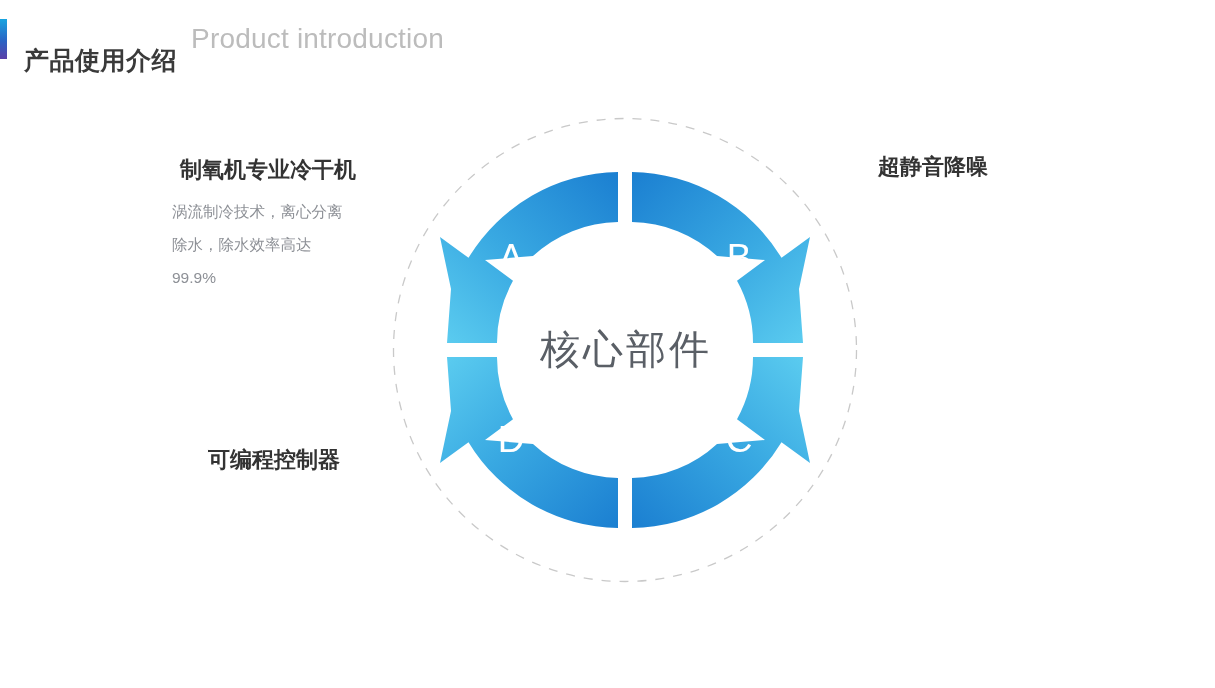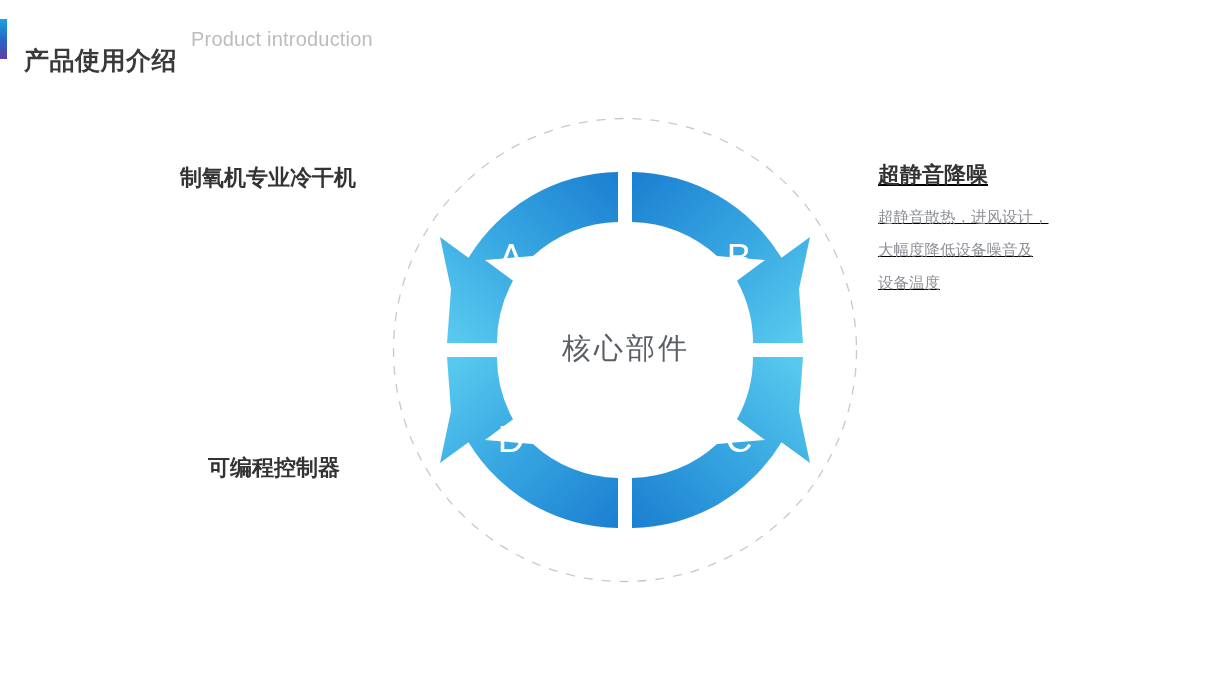--- a/index.html
+++ b/index.html
@@ -32,21 +32,21 @@
   }
   .header-title-cn {
     font-size: 25px;
     font-weight: bold;
     color: #3a3a3a;
     letter-spacing: 0.5px;
     line-height: 1;
     margin-top: 42px;
   }
   .header-title-en {
-    font-size: 20px;
+    font-size: 28px;
     color: #bcbcbc;
     margin-left: 14px;
     line-height: 1;
     letter-spacing: 0.2px;
     text-align: center;
   }
 
   
   .diagram {
     position: absolute;
@@ -64,50 +64,50 @@
     top: 0;
     width: 466px;
     height: 466px;
     display: flex;
     align-items: center;
     justify-content: center;
     pointer-events: none;
   }
   .center-label span {
     font-family: "Liberation Serif", "DejaVu Serif", serif;
-    font-size: 29px;
+    font-size: 40px;
     color: #5a5f66;
     letter-spacing: 3px;
     transform: translate(1px, -1px);
   }
 
   
   .block {
     position: absolute;
     width: 250px;
   }
   .block-title {
     font-size: 22px;
     font-weight: bold;
     color: #333333;
-    margin: 8px 0 13px 0;
+    margin: 0 0 13px 0;
     line-height: 1.1;
     white-space: nowrap;
   }
   .block-body {
     font-size: 15.5px;
     color: #8d9096;
     line-height: 33px;
     margin: 0;
   }
 
   .block-a { left: 172px; top: 158px; }
   .block-a .block-title { margin-left: 8px; }
 
-  .block-b { left: 878px; top: 155px; text-decoration: underline; }
+  .block-b { left: 878px; top: 155px; }
 
   .block-d { left: 180px; top: 448px; }
   .block-d .block-title { margin-left: 28px; }
 
   .block-c { left: 896px; top: 448px; }
   .block-c .block-title { letter-spacing: 7px; }
   .block-c .block-body { letter-spacing: 2.2px; }
 </style>
 </head>
 <body>
@@ -210,29 +210,29 @@
     </g>
   </svg>
 
   <div class="center-label">
     <span>核心部件</span>
   </div>
 </div>
 
 <div class="block block-a">
   <h3 class="block-title">制氧机专业冷干机</h3>
+  <p class="block-body">
+    <span>涡流制冷技术，离心分离</span><br>
+    <span>除水，除水效率高达</span><br>
+    <span>99.9%</span>
+  </p>
 </div>
 
 <div class="block block-b">
   <h3 class="block-title">超静音降噪</h3>
-  <p class="block-body">
-    <span>超静音散热，进风设计，</span><br>
-    <span>大幅度降低设备噪音及</span><br>
-    <span>设备温度</span>
-  </p>
 </div>
 
 <div class="block block-d">
   <h3 class="block-title">可编程控制器</h3>
 </div>
 
 <div class="block block-c">
 </div>
 
 </body></html>

